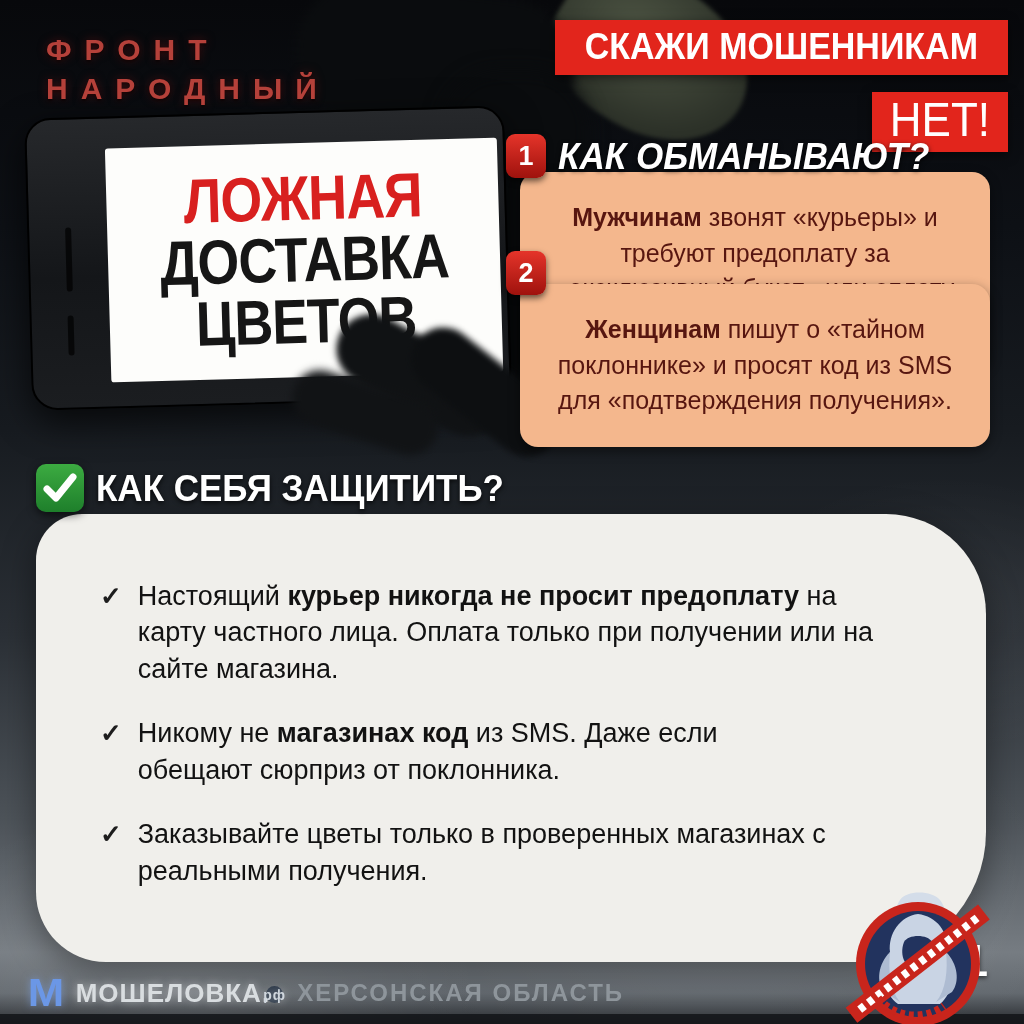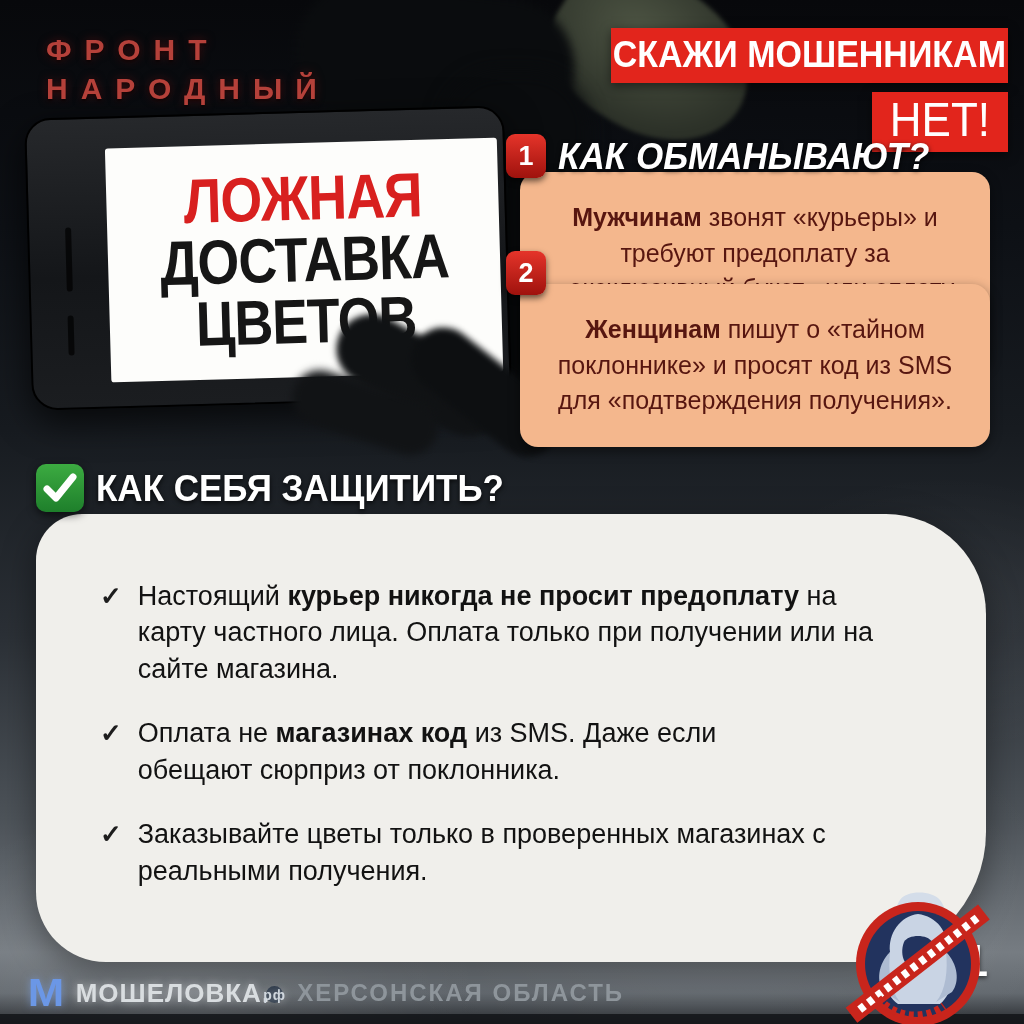--- a/index.html
+++ b/index.html
@@ -15,22 +15,22 @@
       linear-gradient(180deg, #07080b 0%, #0d1015 22%, #171b20 42%, #2b3036 62%, #4d5359 80%, #757b81 93%, #63696f 97%, #26292d 100%);
   }
   .abs { position:absolute; }
 
   
   .brand { left:46px; top:30px; z-index:4; color:#b5413a; font-weight:800;
     font-size:30px; letter-spacing:13px; line-height:1.3;
     text-shadow:0 0 10px rgba(120,20,20,0.55), 0 2px 3px rgba(0,0,0,0.8); }
 
   
-  .banner-say { top:28px; right:16px; z-index:4; background:#e2251c; color:#fff;
-    font-weight:800; font-size:34px; padding:7px 2px 9px;
+  .banner-say { top:20px; right:16px; z-index:4; background:#e2251c; color:#fff;
+    font-weight:800; font-size:34px; padding:7px 30px 9px;
     box-shadow:0 3px 10px rgba(0,0,0,.5); }
   .banner-no { top:92px; right:16px; z-index:4; background:#e2251c; color:#fff;
     font-weight:400; font-size:44px; padding:3px 18px 7px;
     box-shadow:0 3px 10px rgba(0,0,0,.5); }
   .cond { display:inline-block; transform:scaleY(1.08); transform-origin:center; }
 
   
   .thumb { left:548px; top:-18px; width:205px; height:150px; z-index:1;
     background:radial-gradient(ellipse at 40% 40%, #4e5544, #2c3128 70%);
     border-radius:48% 52% 55% 45%; transform:rotate(32deg); filter:blur(2px); }
@@ -175,21 +175,21 @@
     <span class="cond">КАК СЕБЯ ЗАЩИТИТЬ?</span>
   </div>
 
   <div class="abs card">
     <div class="bullet">
       <span class="tick">✓</span>
       <span class="txt w1"><span>Настоящий </span><b>курьер никогда не просит предоплату</b><span> на карту частного лица. Оплата только при получении или на сайте магазина.</span></span>
     </div>
     <div class="bullet">
       <span class="tick">✓</span>
-      <span class="txt w2"><span>Оплата не </span><b>магазинах код</b><span> из SMS. Даже если обещают сюрприз от поклонника.</span></span>
+      <span class="txt w2"><span>Никому не </span><b>магазинах код</b><span> из SMS. Даже если обещают сюрприз от поклонника.</span></span>
     </div>
     <div class="bullet">
       <span class="tick">✓</span>
       <span class="txt w3"><span>Заказывайте цветы только в проверенных магазинах с реальными получения.</span><b></b><span></span></span>
     </div>
   </div>
 
   <div class="abs badge-wrap">
     <svg width="140" height="140" viewBox="0 0 140 140" style="overflow:visible">
       <path d="M52,10 C58,0 84,0 92,10 C98,18 99,26 95,32 L50,34 C46,24 48,16 52,10 Z" fill="#d4dde9"></path>

